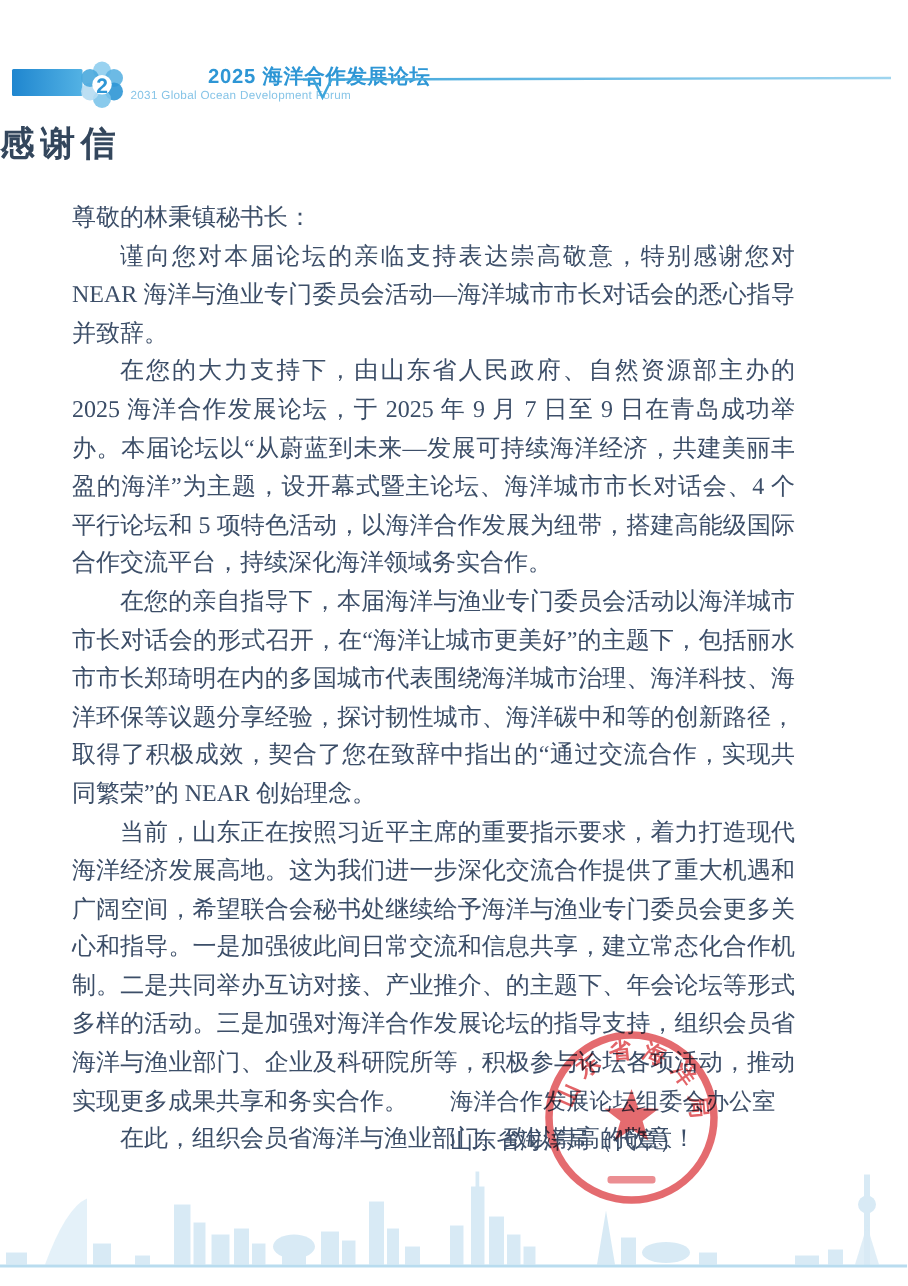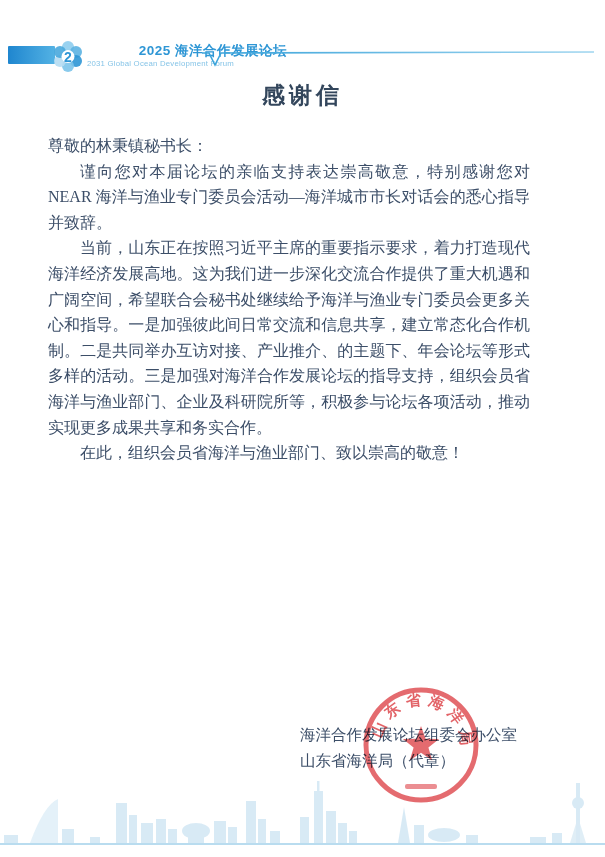--- a/index.html
+++ b/index.html
@@ -24,21 +24,21 @@
     white-space:nowrap;line-height:15px;text-align:right;
   }
   .hdr-en{
     font-family:"Liberation Sans","DejaVu Sans",sans-serif;
     font-size:7.8px;color:#86c4e7;letter-spacing:.2px;white-space:nowrap;
     line-height:10px;margin-top:1px;
   }
   .hdr-line{position:absolute;left:0;top:0;width:605px;height:80px;pointer-events:none;}
   
   .doc-title{
-    position:absolute;left:0;top:80px;width:605px;text-align:center;
+    position:absolute;left:0;top:80px;width:605px;text-align:left;
     font-size:23px;font-weight:bold;color:#33465c;letter-spacing:4px;
   }
   .body-text{
     position:absolute;left:48px;top:133px;width:482px;
     font-size:16px;line-height:25.6px;color:#3c4e68;
     text-align:justify;
   }
   .body-text p{margin:0;text-indent:2em;}
   .body-text p.salutation{text-indent:0;}
   
@@ -85,20 +85,22 @@
       </linearGradient>
     </defs>
     <polyline points="202,53 209,53 215,65 221,53 594,52" fill="none" stroke="url(#lineGrad)" stroke-width="1.6"></polyline>
   </svg>
 
   <div class="doc-title">感谢信</div>
 
   <div class="body-text">
     <p class="salutation">尊敬的林秉镇秘书长：</p>
     <p>谨向您对本届论坛的亲临支持表达崇高敬意，特别感谢您对 NEAR 海洋与渔业专门委员会活动—海洋城市市长对话会的悉心指导并致辞。</p>
+    <p>在您的大力支持下，由山东省人民政府、自然资源部主办的 2025 海洋合作发展论坛，于 2025 年 9 月 7 日至 9 日在青岛成功举办。本届论坛以“从蔚蓝到未来—发展可持续海洋经济，共建美丽丰盈的海洋”为主题，设开幕式暨主论坛、海洋城市市长对话会、4 个平行论坛和 5 项特色活动，以海洋合作发展为纽带，搭建高能级国际合作交流平台，持续深化海洋领域务实合作。</p>
+    <p>在您的亲自指导下，本届海洋与渔业专门委员会活动以海洋城市市长对话会的形式召开，在“海洋让城市更美好”的主题下，包括丽水市市长郑琦明在内的多国城市代表围绕海洋城市治理、海洋科技、海洋环保等议题分享经验，探讨韧性城市、海洋碳中和等的创新路径，取得了积极成效，契合了您在致辞中指出的“通过交流合作，实现共同繁荣”的 NEAR 创始理念。</p>
     <p>当前，山东正在按照习近平主席的重要指示要求，着力打造现代海洋经济发展高地。这为我们进一步深化交流合作提供了重大机遇和广阔空间，希望联合会秘书处继续给予海洋与渔业专门委员会更多关心和指导。一是加强彼此间日常交流和信息共享，建立常态化合作机制。二是共同举办互访对接、产业推介、的主题下、年会论坛等形式多样的活动。三是加强对海洋合作发展论坛的指导支持，组织会员省海洋与渔业部门、企业及科研院所等，积极参与论坛各项活动，推动实现更多成果共享和务实合作。</p>
     <p>在此，组织会员省海洋与渔业部门、致以崇高的敬意！</p>
   </div>
 
   <div class="sig-block">
     <div>海洋合作发展论坛组委会办公室</div>
     <div>山东省海洋局（代章）</div>
   </div>
 
   <svg class="seal" viewBox="0 0 122 122">

